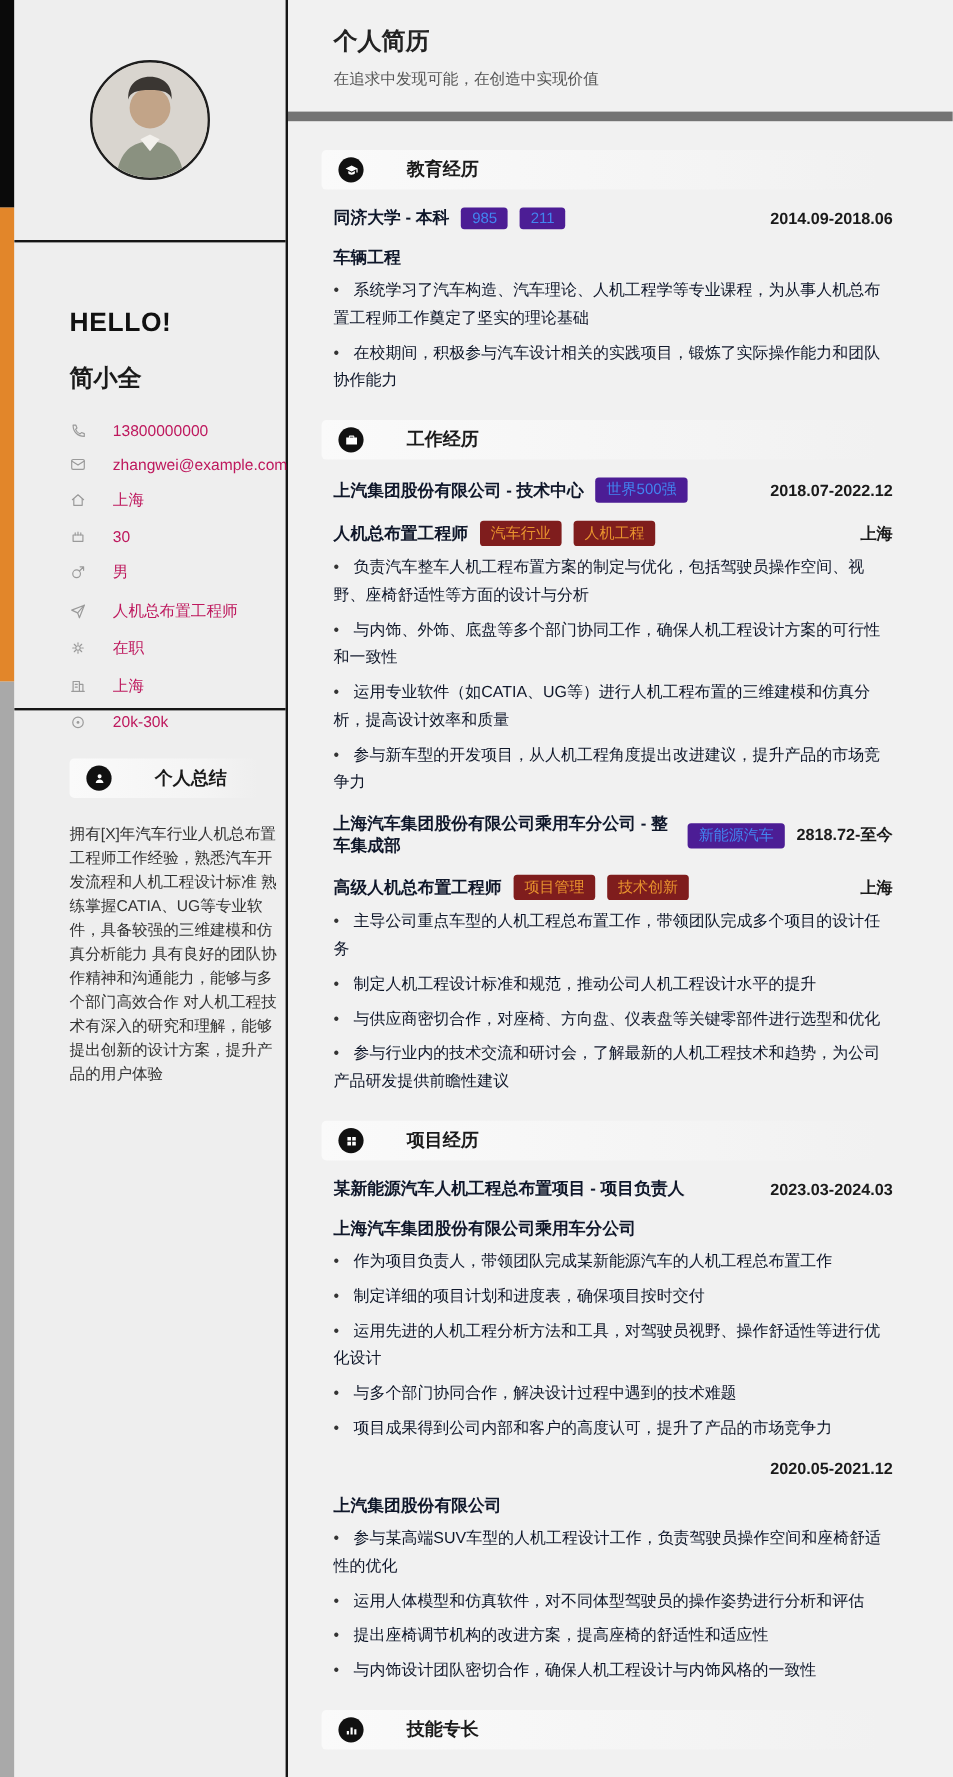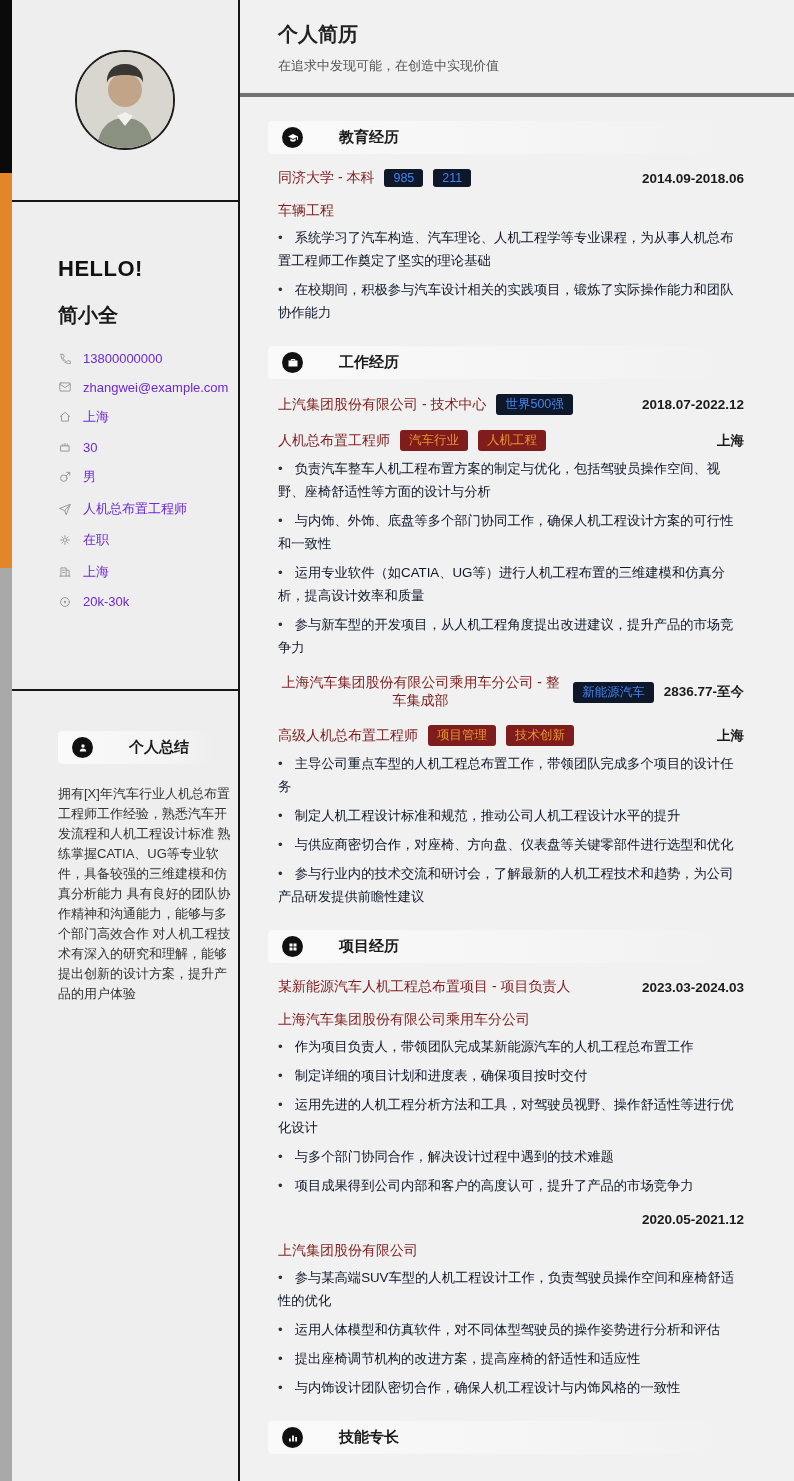--- a/index.html
+++ b/index.html
@@ -16,54 +16,54 @@
   .accent-bar{width:12px;display:flex;flex-direction:column;flex-shrink:0;}
   .accent-black{height:173px;background:#0a0a0a;}
   .accent-orange{height:395px;background:#e2862a;}
   .accent-gray{flex:1;background:#a9a9a9;}
 
   
   .sidebar{width:226px;flex-shrink:0;background:#eeeeee;border-right:2px solid #161616;
            display:flex;flex-direction:column;}
   .photo-section{height:200px;border-bottom:2px solid #161616;display:flex;align-items:center;justify-content:center;}
   .avatar{width:96px;height:96px;border-radius:50%;border:2px solid #1d1d1d;background:#d9d5cf;overflow:hidden;}
-  .info-section{height:489px;border-bottom:2px solid #161616;padding:54px 0 0 46px;box-sizing:border-box;}
+  .info-section{height:390px;border-bottom:2px solid #161616;padding:54px 0 0 46px;box-sizing:border-box;}
   .hello{font-size:22px;font-weight:900;letter-spacing:.5px;color:#111;margin:0 0 20px 0;}
   .name{font-size:20px;font-weight:700;color:#1a1a1a;margin:0 0 22px 0;}
   .contact-list{display:flex;flex-direction:column;gap:13.5px;}
-  .contact-row{display:flex;align-items:center;gap:11px;font-size:13px;color:#6d28d9;}
+  .contact-row{display:flex;align-items:center;gap:22px;font-size:13px;color:#be185d;}
   .c-ico{width:14px;height:14px;flex-shrink:0;display:inline-flex;}
   .c-ico svg{width:14px;height:14px;stroke:#9a9a9a;fill:none;stroke-width:1.7;stroke-linecap:round;stroke-linejoin:round;}
   .summary-section{flex:1;padding:40px 0 0 46px;box-sizing:border-box;}
   .summary-text{width:176px;font-size:13px;line-height:20px;color:#333;margin-top:20px;}
 
   
   .strip{display:flex;align-items:center;gap:13px;padding:6px 0 6px 14px;
          background:linear-gradient(90deg,#fafafa 0%,#f4f4f4 70%,rgba(244,244,244,0) 100%);
          border-radius:4px;}
   .ico-circle{width:21px;height:21px;border-radius:50%;background:#111;display:flex;align-items:center;justify-content:center;flex-shrink:0;}
   .ico-circle svg{width:12px;height:12px;}
   .strip-label{font-size:15px;font-weight:700;color:#1a1a1a;padding-left:23px;}
   .sidebar .strip{padding-right:26px;display:inline-flex;}
 
   
   .main{flex:1;background:#f1f1f1;display:flex;flex-direction:column;}
-  .main-header{padding:21px 50px 18px 38px;border-bottom:4px solid #737373;}
+  .main-header{padding:21px 50px 18px 38px;border-bottom:8px solid #737373;}
   .main-title{font-size:20px;font-weight:700;color:#222;margin:0;}
   .main-subtitle{font-size:13px;color:#555;margin-top:9px;}
   .main-content{padding:24px 50px 0 38px;}
   .main .strip{margin:0 11px 0 -10px;}
   .section{margin-bottom:22px;}
 
   .entry-row{display:flex;align-items:center;gap:10px;margin-top:15px;}
-  .entry-title{font-size:14px;font-weight:400;color:#7f1d1d;text-align:center;}
+  .entry-title{font-size:14px;font-weight:700;color:#0f172a;}
   .date{margin-left:auto;font-size:13.5px;font-weight:700;color:#1a1a1a;white-space:nowrap;}
   .loc{margin-left:auto;font-size:13.5px;font-weight:700;color:#1a1a1a;}
   .tag{font-size:12.5px;padding:2px 9px;border-radius:3px;white-space:nowrap;}
-  .tag-blue{color:#4285f0;background:#0f172a;}
+  .tag-blue{color:#4285f0;background:#4c1d95;}
   .tag-orange{color:#e8922e;background:#7f1d1d;}
 
   ul.bullets{list-style:none;margin:6px 0 0 0;padding:0;}
   li.bl{font-size:13.3px;line-height:23px;color:#0f172a;margin:6px 0;}
   li.bl::before{content:"•";padding-right:12px;color:#333;}
 </style>
 </head>
 <body>
 
 <div class="page">
@@ -248,21 +248,21 @@
             <li class="bl">与内饰、外饰、底盘等多个部门协同工作，确保人机工程设计方案的可行性和一致性</li>
             <li class="bl">运用专业软件（如CATIA、UG等）进行人机工程布置的三维建模和仿真分析，提高设计效率和质量</li>
             <li class="bl">参与新车型的开发项目，从人机工程角度提出改进建议，提升产品的市场竞争力</li>
           </ul>
         </div>
 
         <div>
           <div class="entry-row">
             <span class="entry-title">上海汽车集团股份有限公司乘用车分公司 - 整车集成部</span>
             <span class="tag tag-blue">新能源汽车</span>
-            <span class="date">2836.77-至今</span>
+            <span class="date">2818.72-至今</span>
           </div>
           <div class="entry-row">
             <span class="entry-title">高级人机总布置工程师</span>
             <span class="tag tag-orange">项目管理</span>
             <span class="tag tag-orange">技术创新</span>
             <span class="loc">上海</span>
           </div>
           <ul class="bullets">
             <li class="bl">主导公司重点车型的人机工程总布置工作，带领团队完成多个项目的设计任务</li>
             <li class="bl">制定人机工程设计标准和规范，推动公司人机工程设计水平的提升</li>

